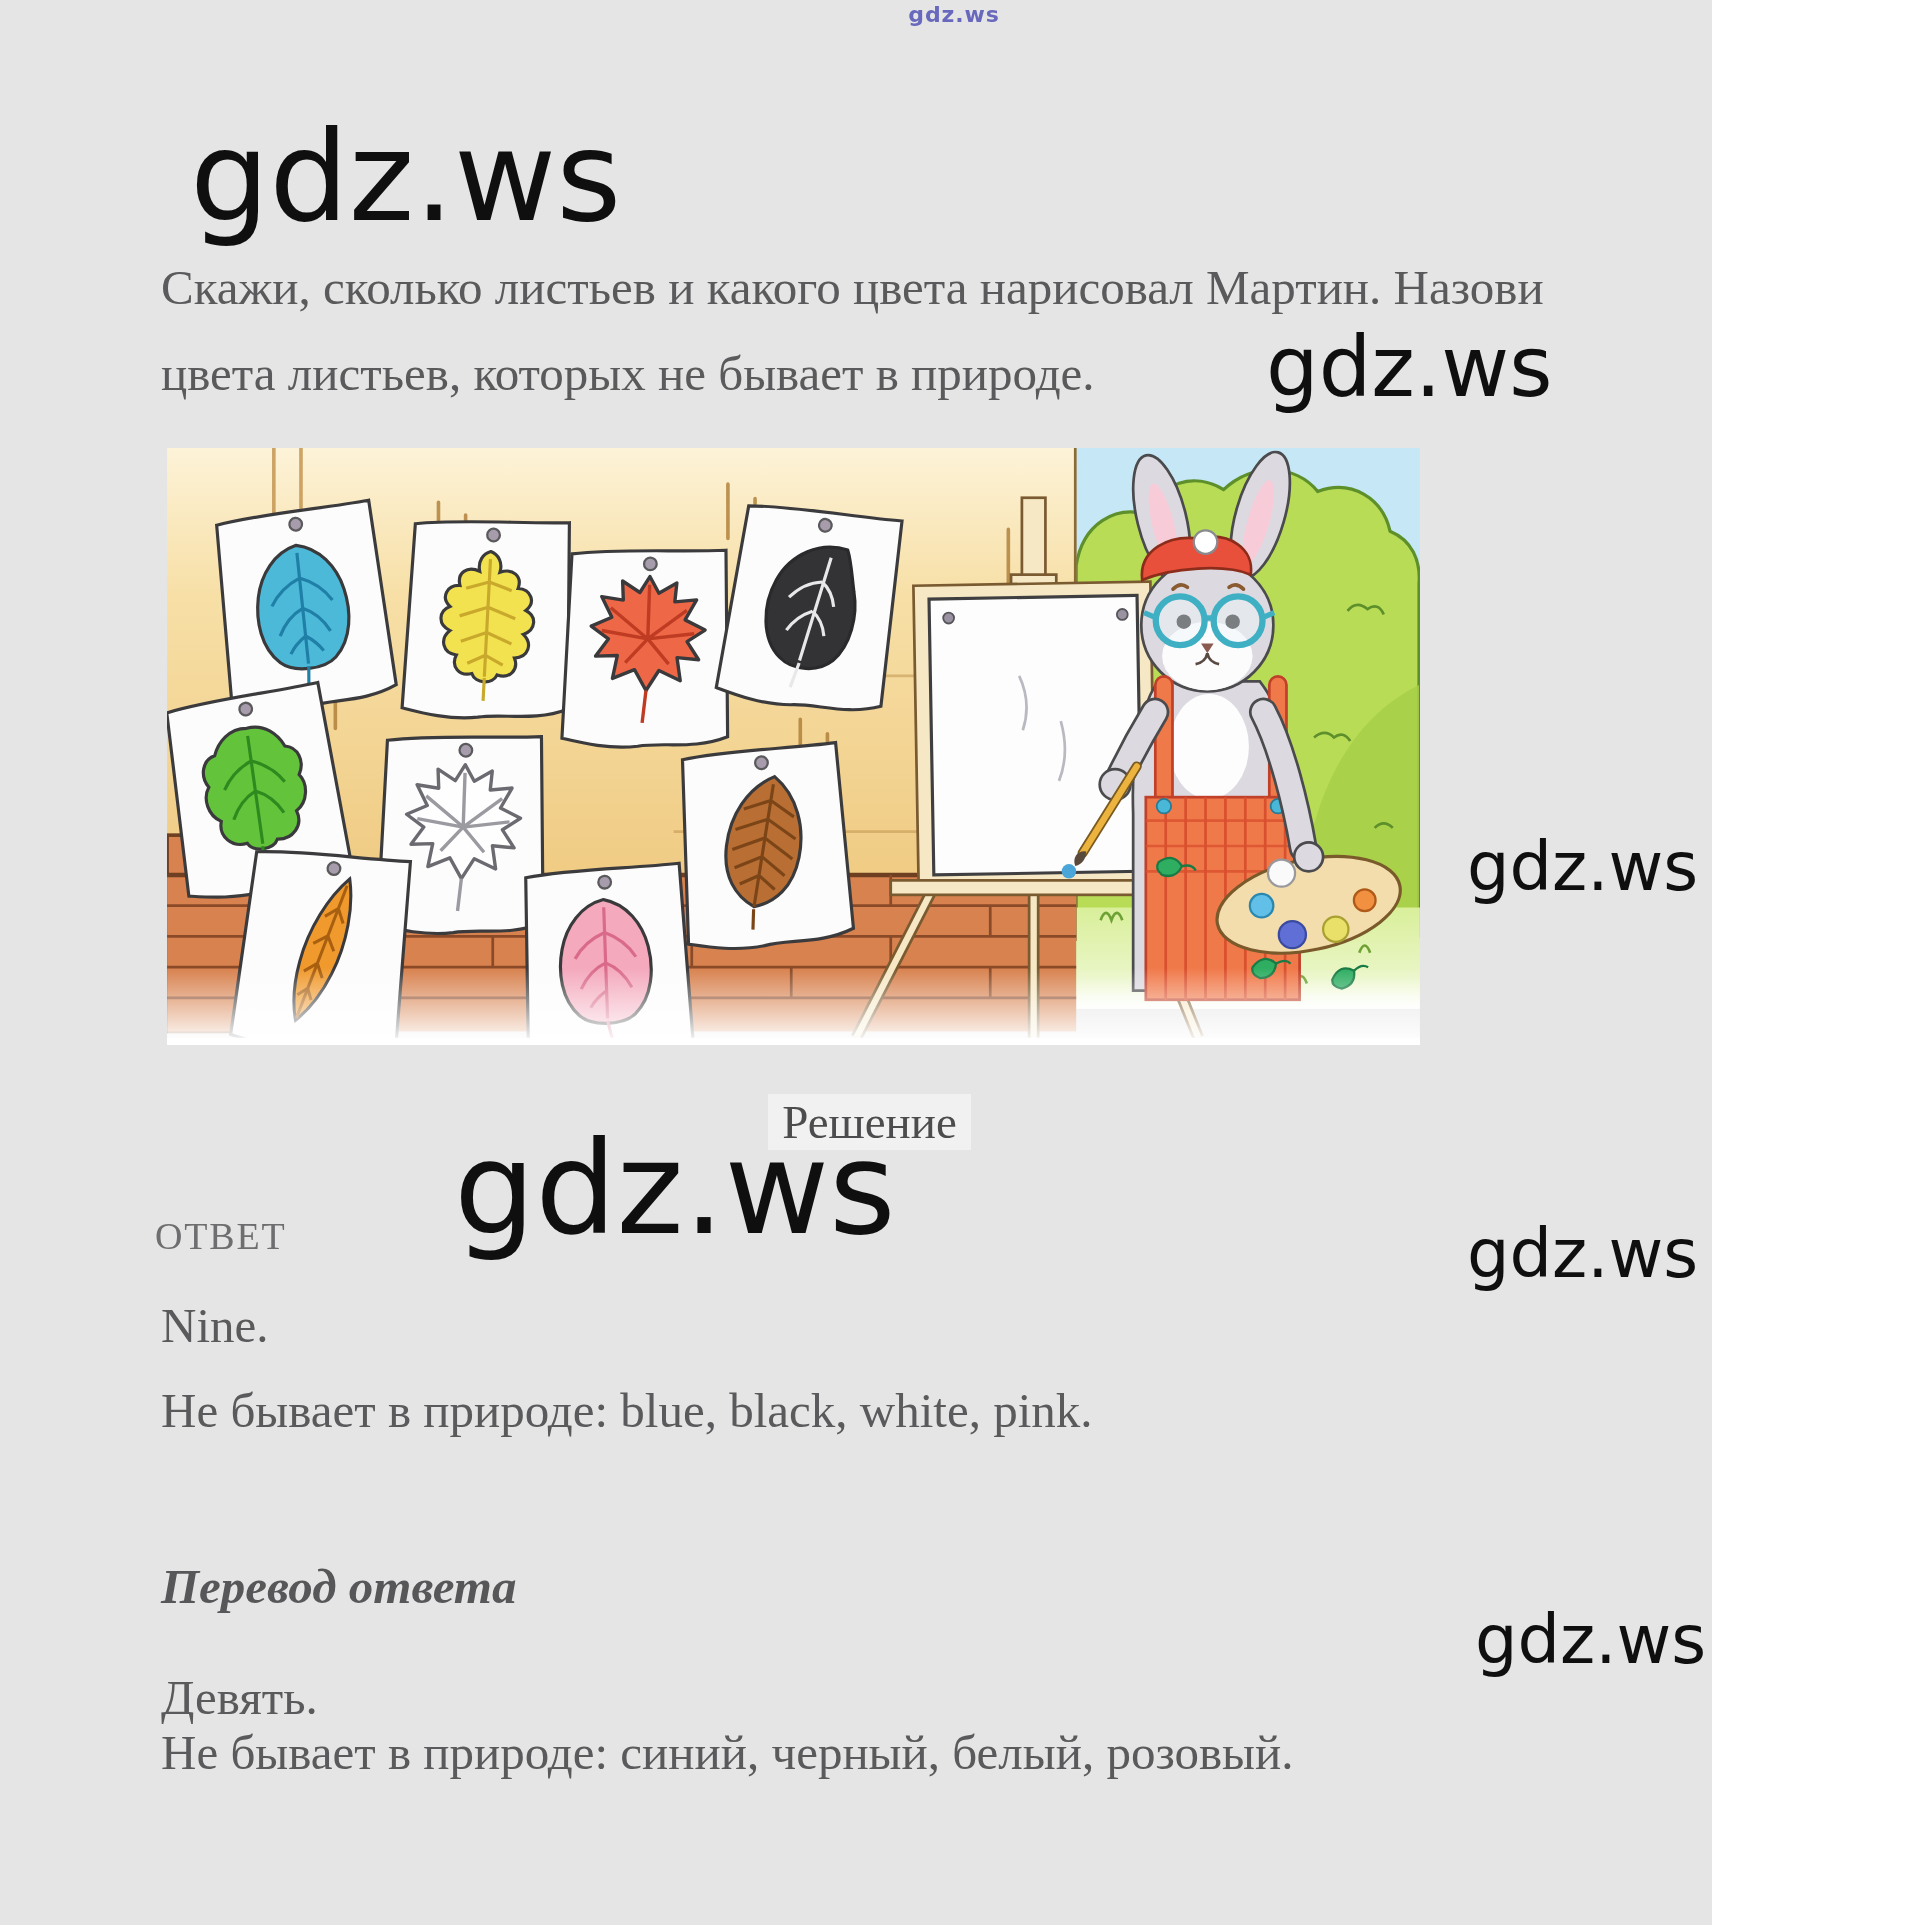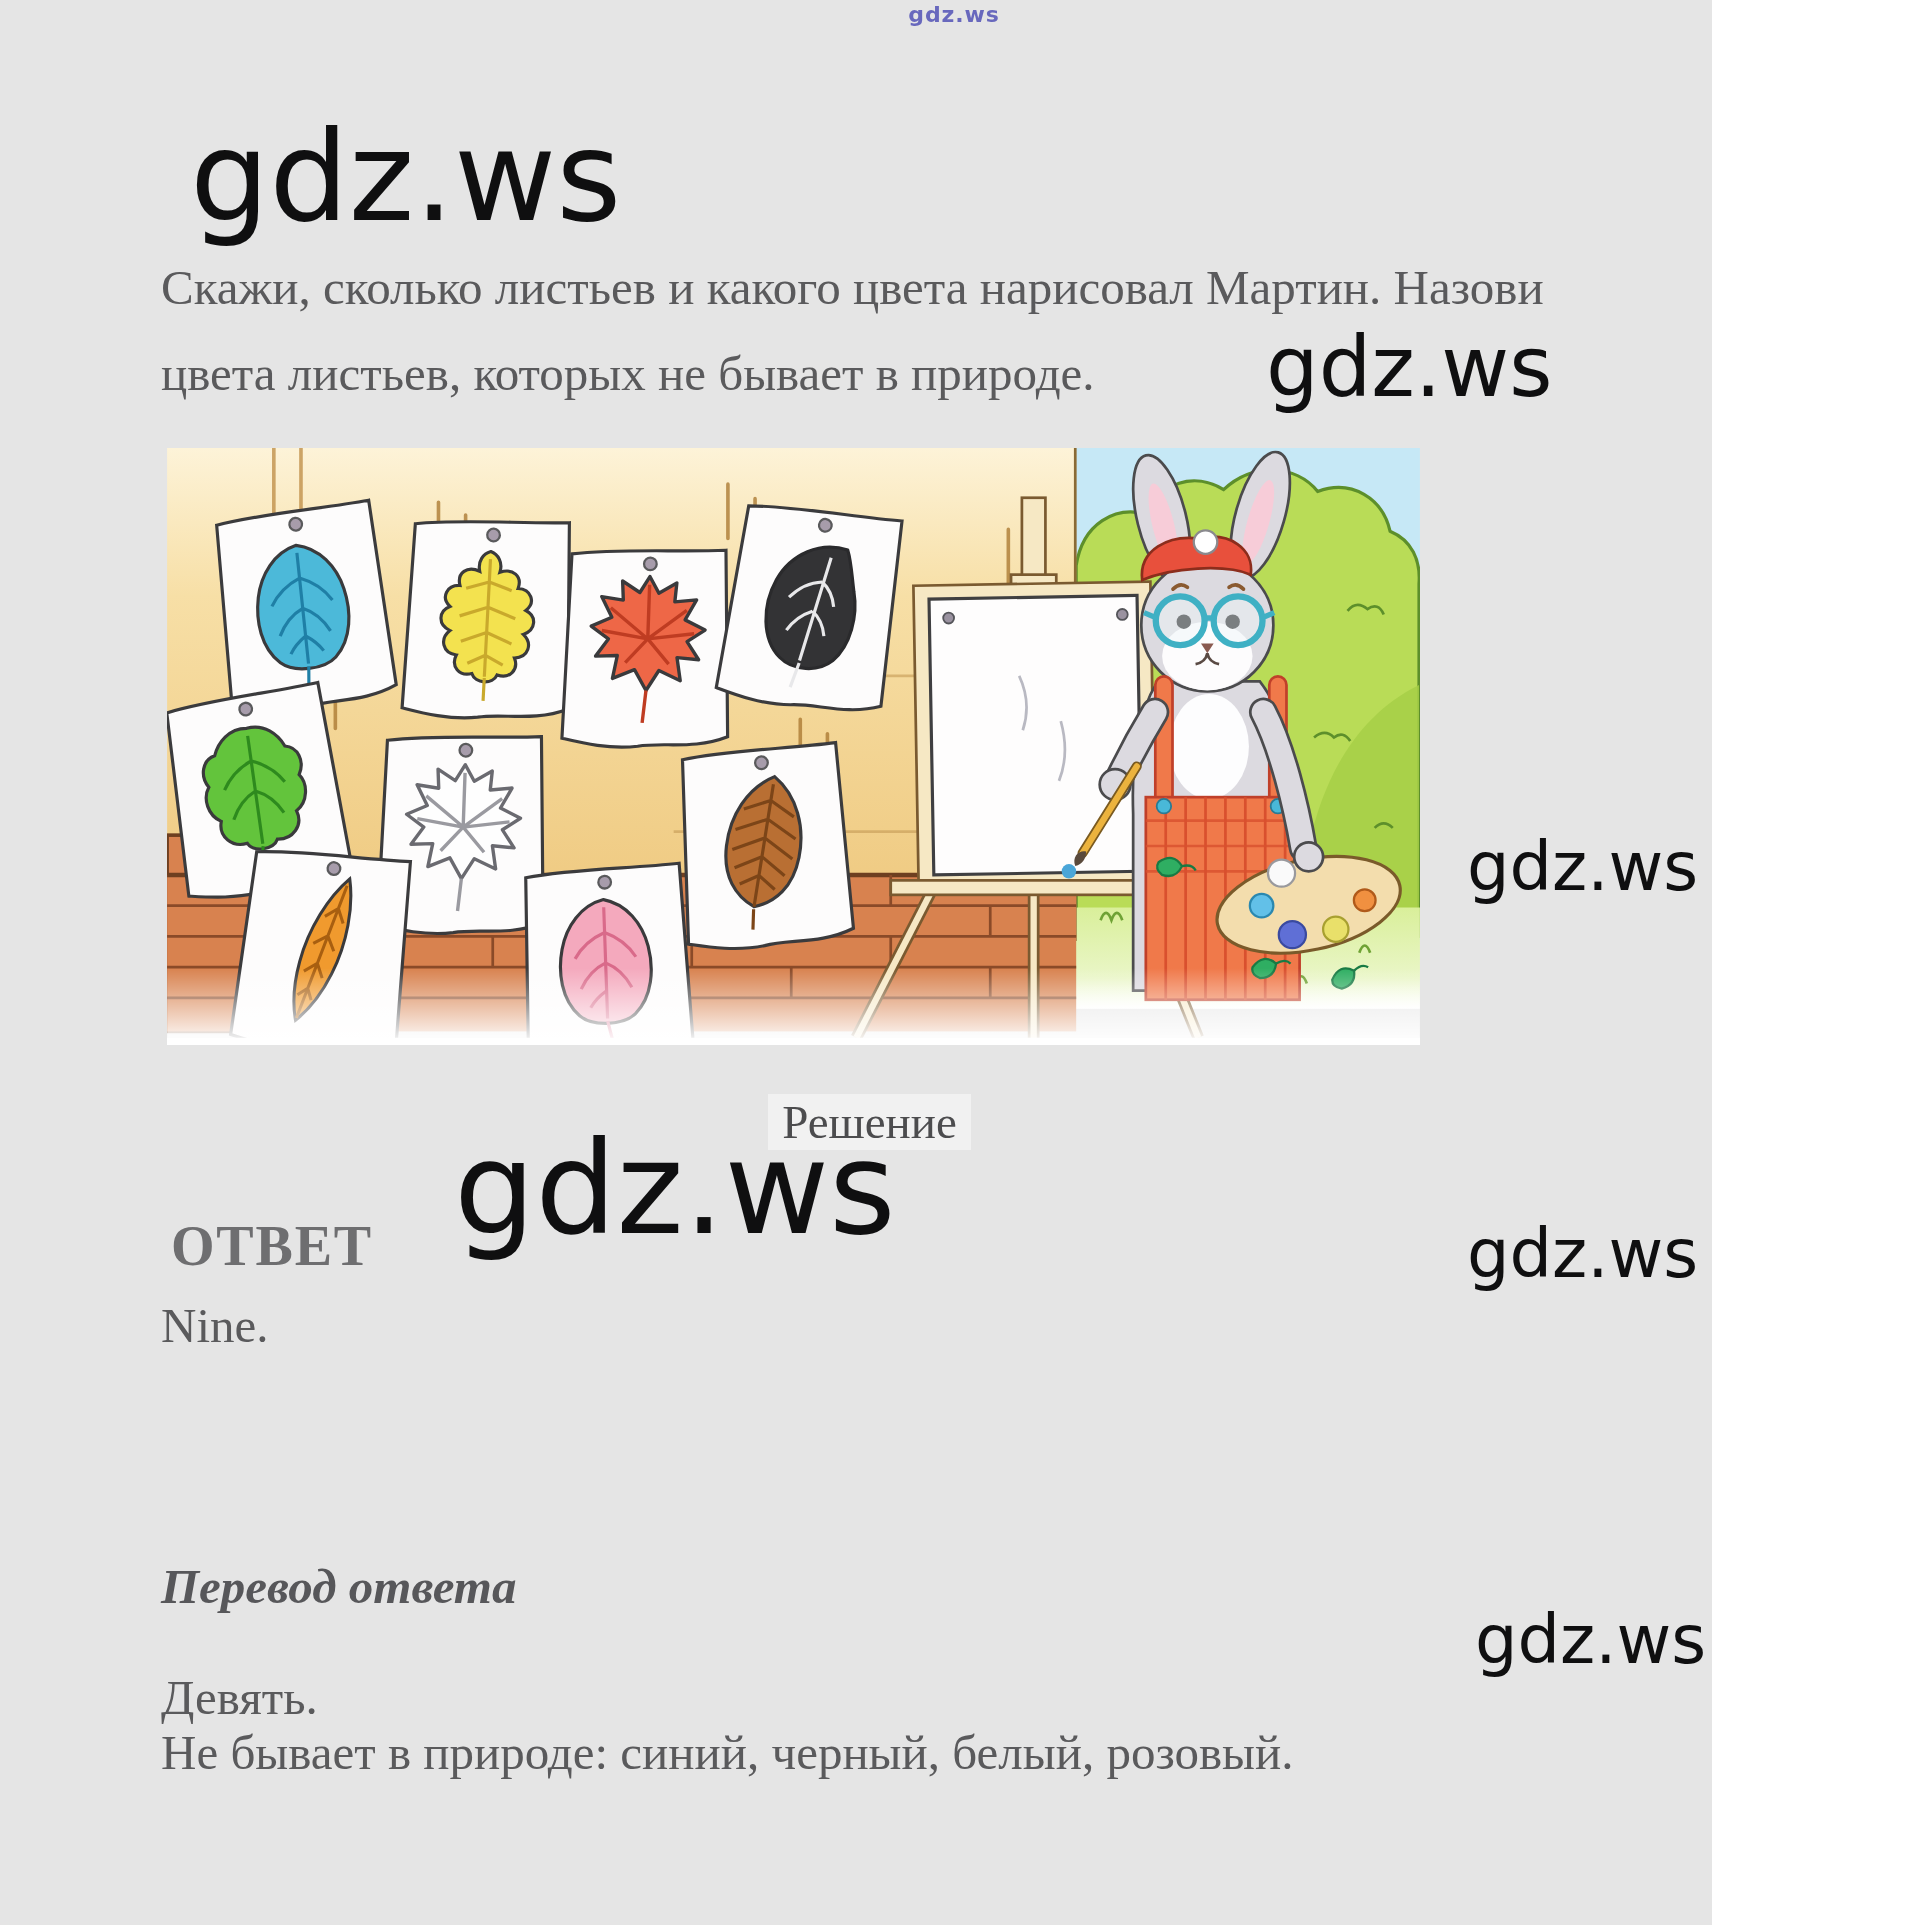--- a/index.html
+++ b/index.html
@@ -17,21 +17,21 @@
       font-weight:bold;color:#4a4ab4;opacity:.8;letter-spacing:0.9px;}
   .title{position:absolute;top:92px;left:0;width:100%;text-align:center;
       font-size:47px;color:#38383a;}
   .body-line{position:absolute;left:161px;font-size:49px;color:#5a5a5c;white-space:nowrap;}
   .task-1{top:259px;}
   .task-2{top:345px;}
   .illustration{position:absolute;left:167px;top:448px;width:1253px;height:597px;}
   .solution-heading{position:absolute;top:1095px;left:0;width:100%;text-align:center;
       font-size:47px;color:#4c4c4e;}
   .solution-heading .hl{background:#f1f1f1;padding:1.8px 14.5px;margin-left:27px;}
-  .answer-heading{position:absolute;left:171px;top:1214px;font-size:56px;font-weight:bold;
+  .answer-heading{position:absolute;left:155px;top:1214px;font-size:38px;font-weight:normal;
       color:#6e6e70;letter-spacing:1.8px;}
   .ans-1{top:1297px;}
   .ans-2{top:1382px;}
   .trans-heading{position:absolute;left:161px;top:1558px;font-size:49px;font-weight:bold;
       font-style:italic;color:#57575a;}
   .tr-1{top:1643px;margin-top:26px;}
   .tr-2{top:1724px;}
 </style>
 </head>
 <body>
@@ -298,20 +298,21 @@
   <div class="wm wm-right-2">gdz.ws</div>
 
   <div class="solution-heading">
     <span class="hl">Решение</span>
   </div>
   <div class="wm wm-center">gdz.ws</div>
 
   <div class="answer-heading">ОТВЕТ</div>
   <div class="body-line ans-1">Nine.</div>
   <div class="wm wm-right-3">gdz.ws</div>
+  <div class="body-line ans-2">Не бывает в природе: blue, black, white, pink.</div>
 
   <div class="trans-heading">Перевод ответа</div>
   <div class="body-line tr-1">Девять.</div>
   <div class="wm wm-right-4">gdz.ws</div>
   <div class="body-line tr-2">Не бывает в природе: синий, черный, белый, розовый.</div>
 
 </div>
 
 
 </body></html>

